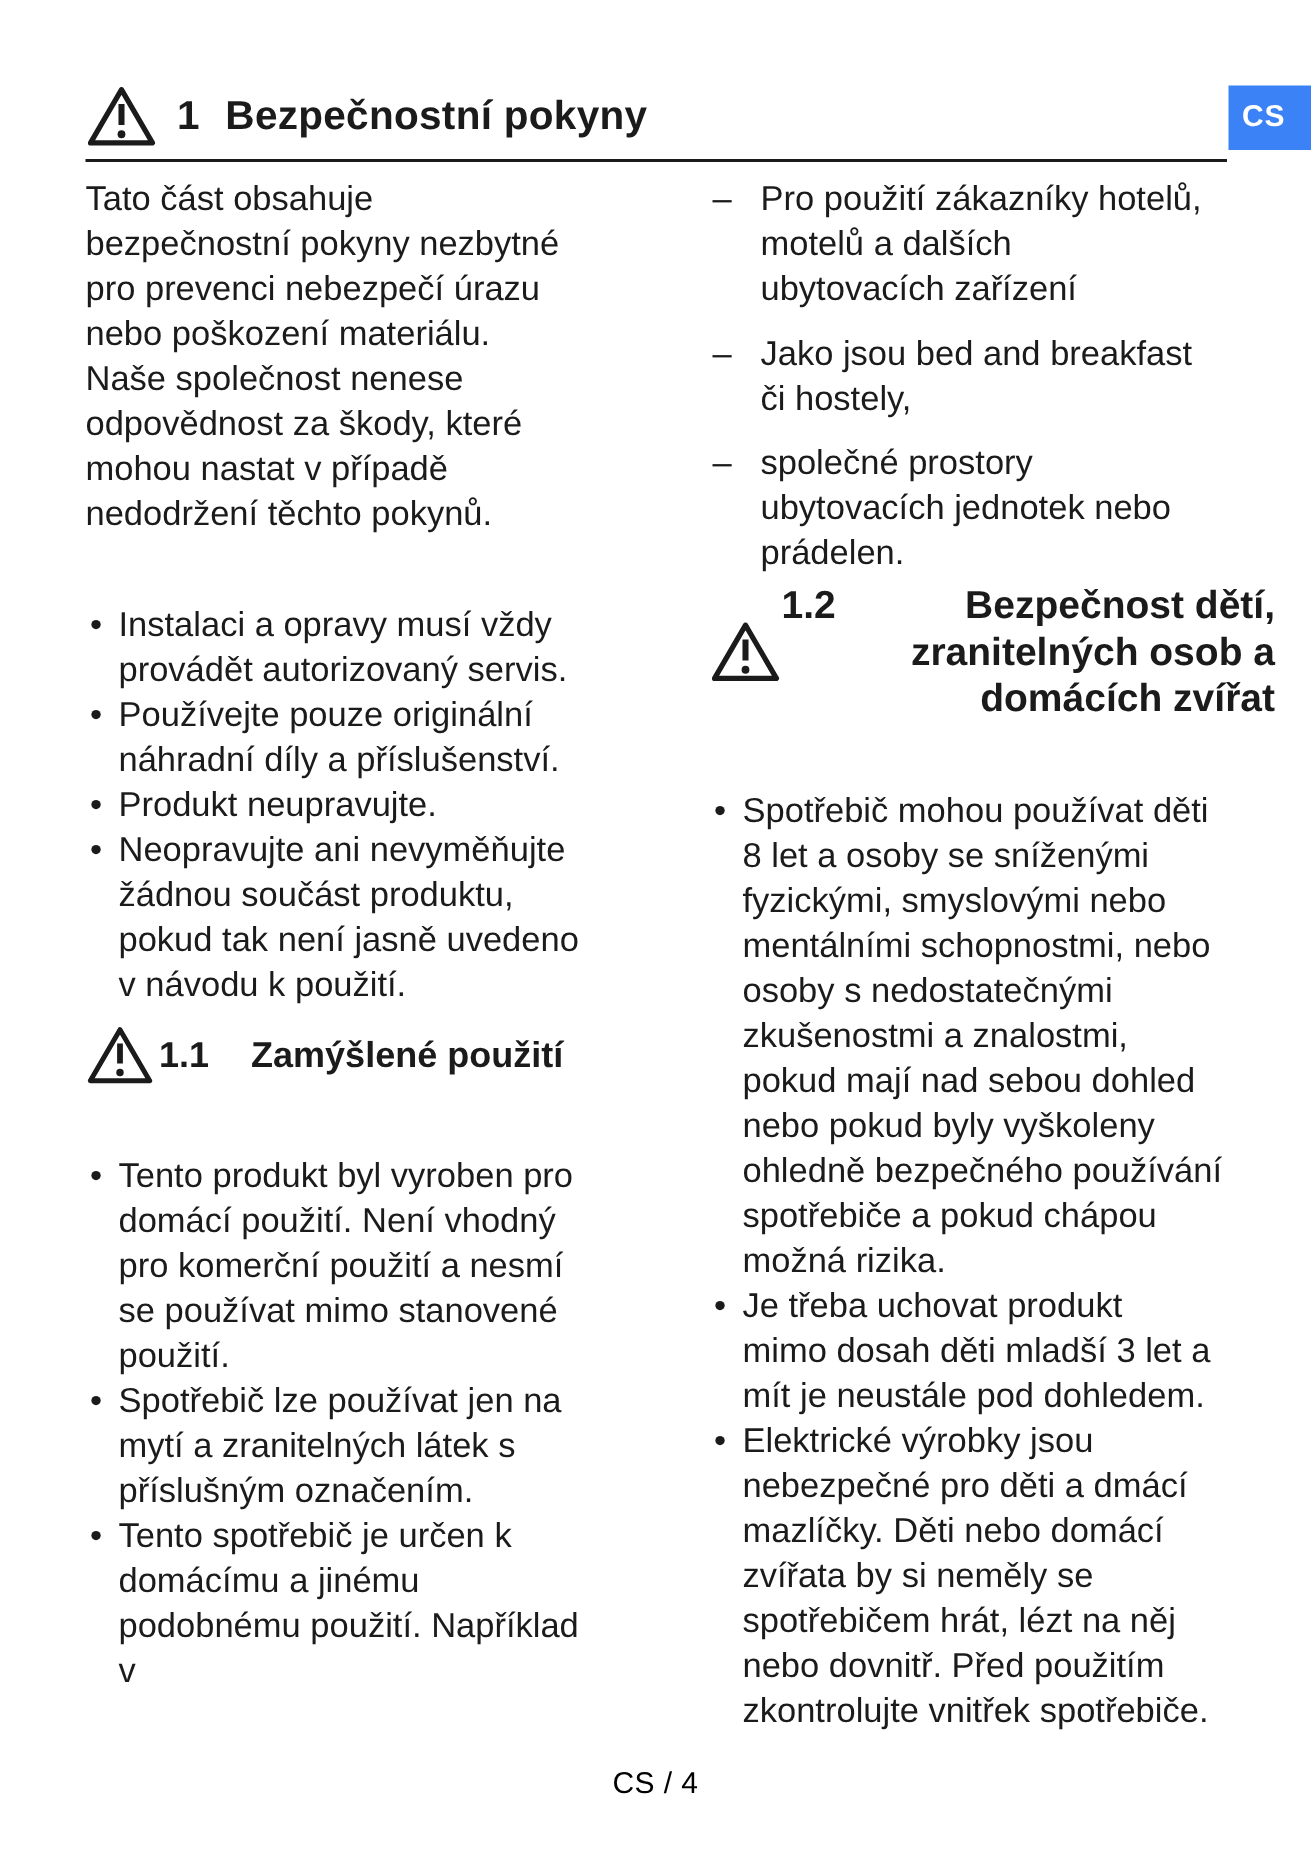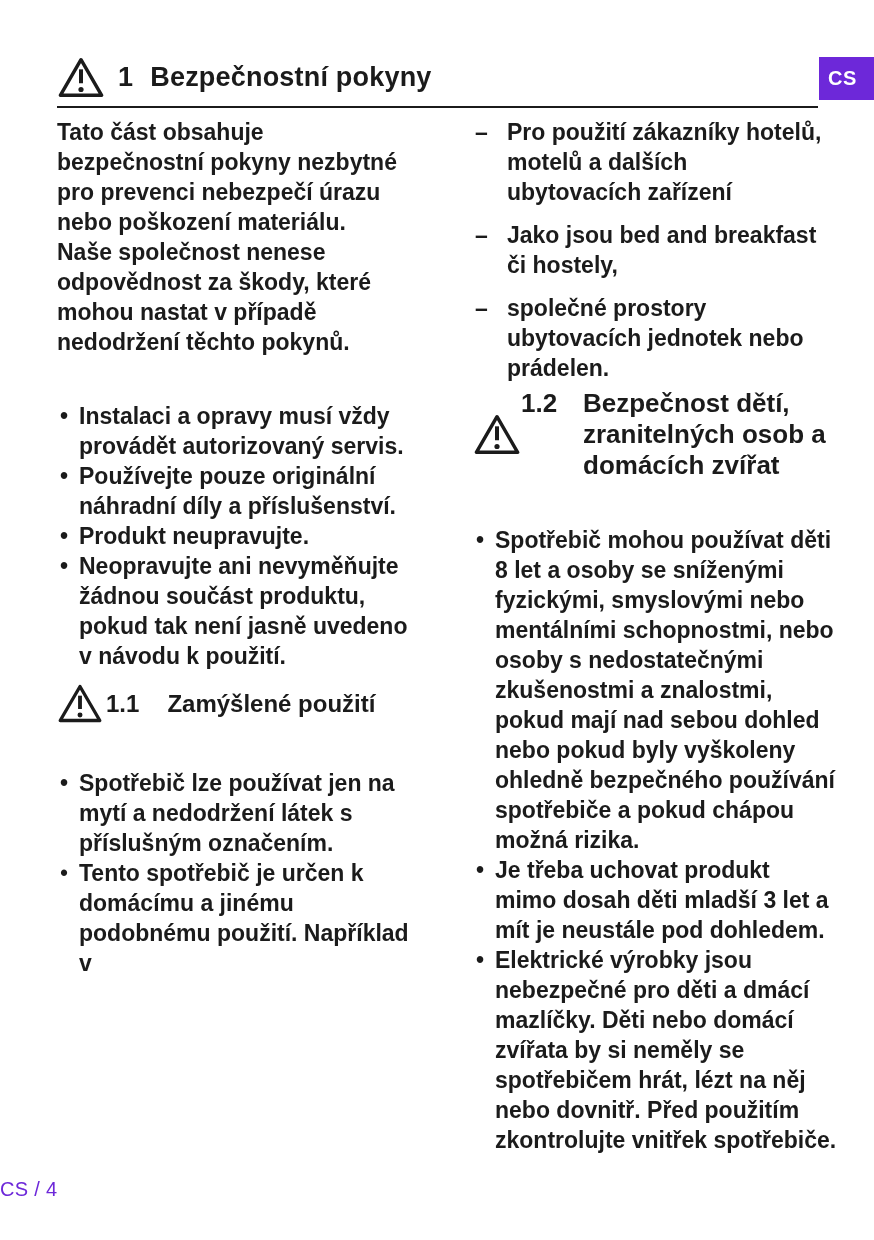--- a/index.html
+++ b/index.html
@@ -33,21 +33,21 @@
     align-items: baseline;
   }
   .chapter-header h1 .num { margin-right: 17px; }
 
   .lang-badge {
     position: absolute;
     top: 57px;
     right: 0;
     width: 55px;
     height: 43px;
-    background: #6d28d9;
+    background: #3b82f6;
     color: #ffffff;
     font-size: 20px;
     font-weight: bold;
     display: flex;
     align-items: center;
     padding-left: 9px;
     letter-spacing: 0.5px;
   }
 
   .tri { display: inline-flex; flex: none; }
@@ -56,21 +56,21 @@
   .content {
     display: flex;
     gap: 27px;
     padding: 9px 24px 0 57px;
     font-size: 23px;
     line-height: 30px;
   }
   .col-left  { width: 389px; flex: none; }
   .col-right { flex: 1; min-width: 0; }
 
-  .preline { white-space: pre-line; font-weight: bold; }
+  .preline { white-space: pre-line; }
 
   
   ul.bullets { list-style: none; margin-top: 44px; }
   ul.bullets > li {
     position: relative;
     padding-left: 22px;
   }
   ul.bullets > li::before {
     content: "\2022";
     position: absolute;
@@ -107,30 +107,31 @@
   .section-heading-12 {
     display: flex;
     align-items: center;
     font-size: 26px;
     font-weight: bold;
     line-height: 31px;
     margin: 5px 0 10px 0;
   }
   .section-heading-12 .h12-text { display: flex; flex: 1; min-width: 0; }
   .section-heading-12 .num { width: 62px; flex: none; }
-  .section-heading-12 .ttl { flex: 1; min-width: 0; }
+  .section-heading-12 .ttl { flex: 1; min-width: 0; text-align: right; }
 
   
   .page-footer {
     position: absolute;
     top: 1178px;
     left: 0;
     width: 100%;
+    text-align: center;
     font-size: 20px;
-    color: #6d28d9;
+    color: #000000;
     letter-spacing: 0.3px;
   }
 </style>
 </head>
 <body>
 
 <div class="page">
 
   <div class="lang-badge">CS</div>
 
@@ -179,22 +180,27 @@
             <path d="M25 3.5 L46.5 40.5 L3.5 40.5 Z" fill="none" stroke="#1b1b1b" stroke-width="3.6" stroke-linejoin="round"></path>
             <line x1="25" y1="13.5" x2="25" y2="28" stroke="#1b1b1b" stroke-width="4.2"></line>
             <circle cx="25" cy="34.5" r="2.7" fill="#1b1b1b"></circle>
           </svg>
         </span>
         <span class="num">1.1</span>
         <span>Zamýšlené použití</span>
       </div>
 
       <ul class="bullets">
+        <li class="preline">Tento produkt byl vyroben pro
+domácí použití. Není vhodný
+pro komerční použití a nesmí
+se používat mimo stanovené
+použití.</li>
         <li class="preline">Spotřebič lze používat jen na
-mytí a nedodržení látek s
+mytí a zranitelných látek s
 příslušným označením.</li>
         <li>
           <span class="preline">Tento spotřebič je určen k
 domácímu a jinému
 podobnému použití. Například
 v</span>
         </li>
       </ul>
 
     </div>

